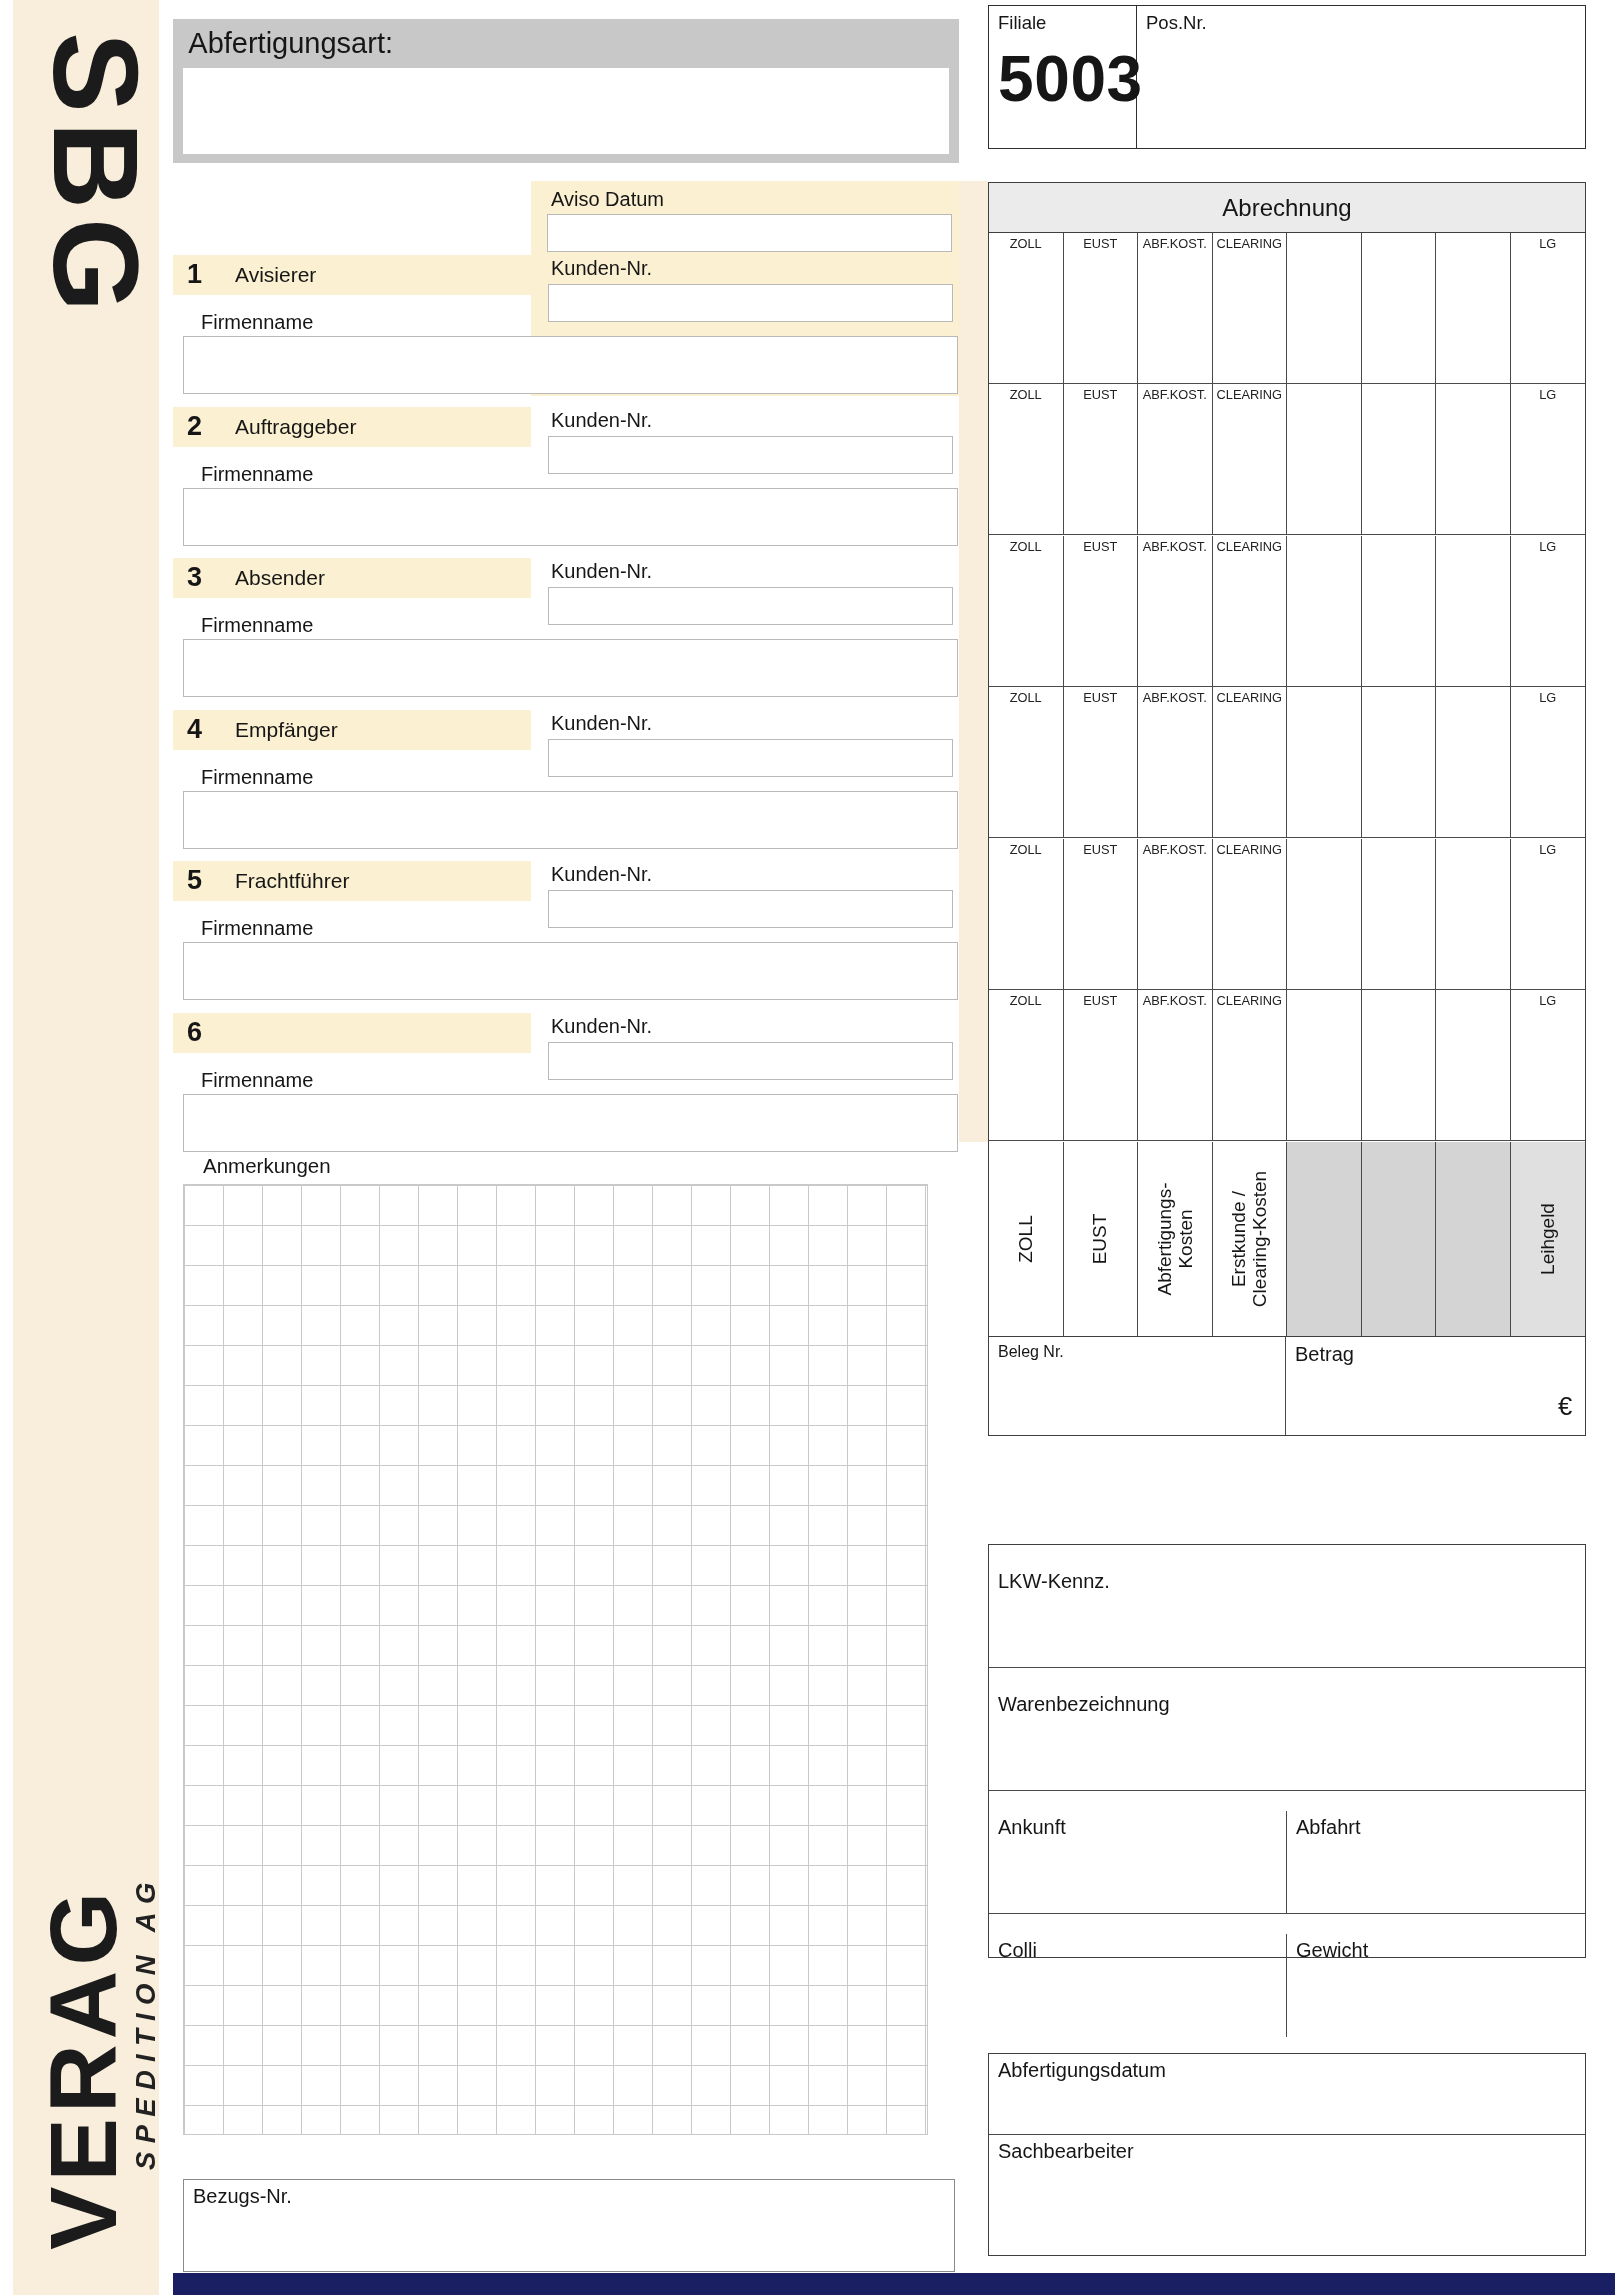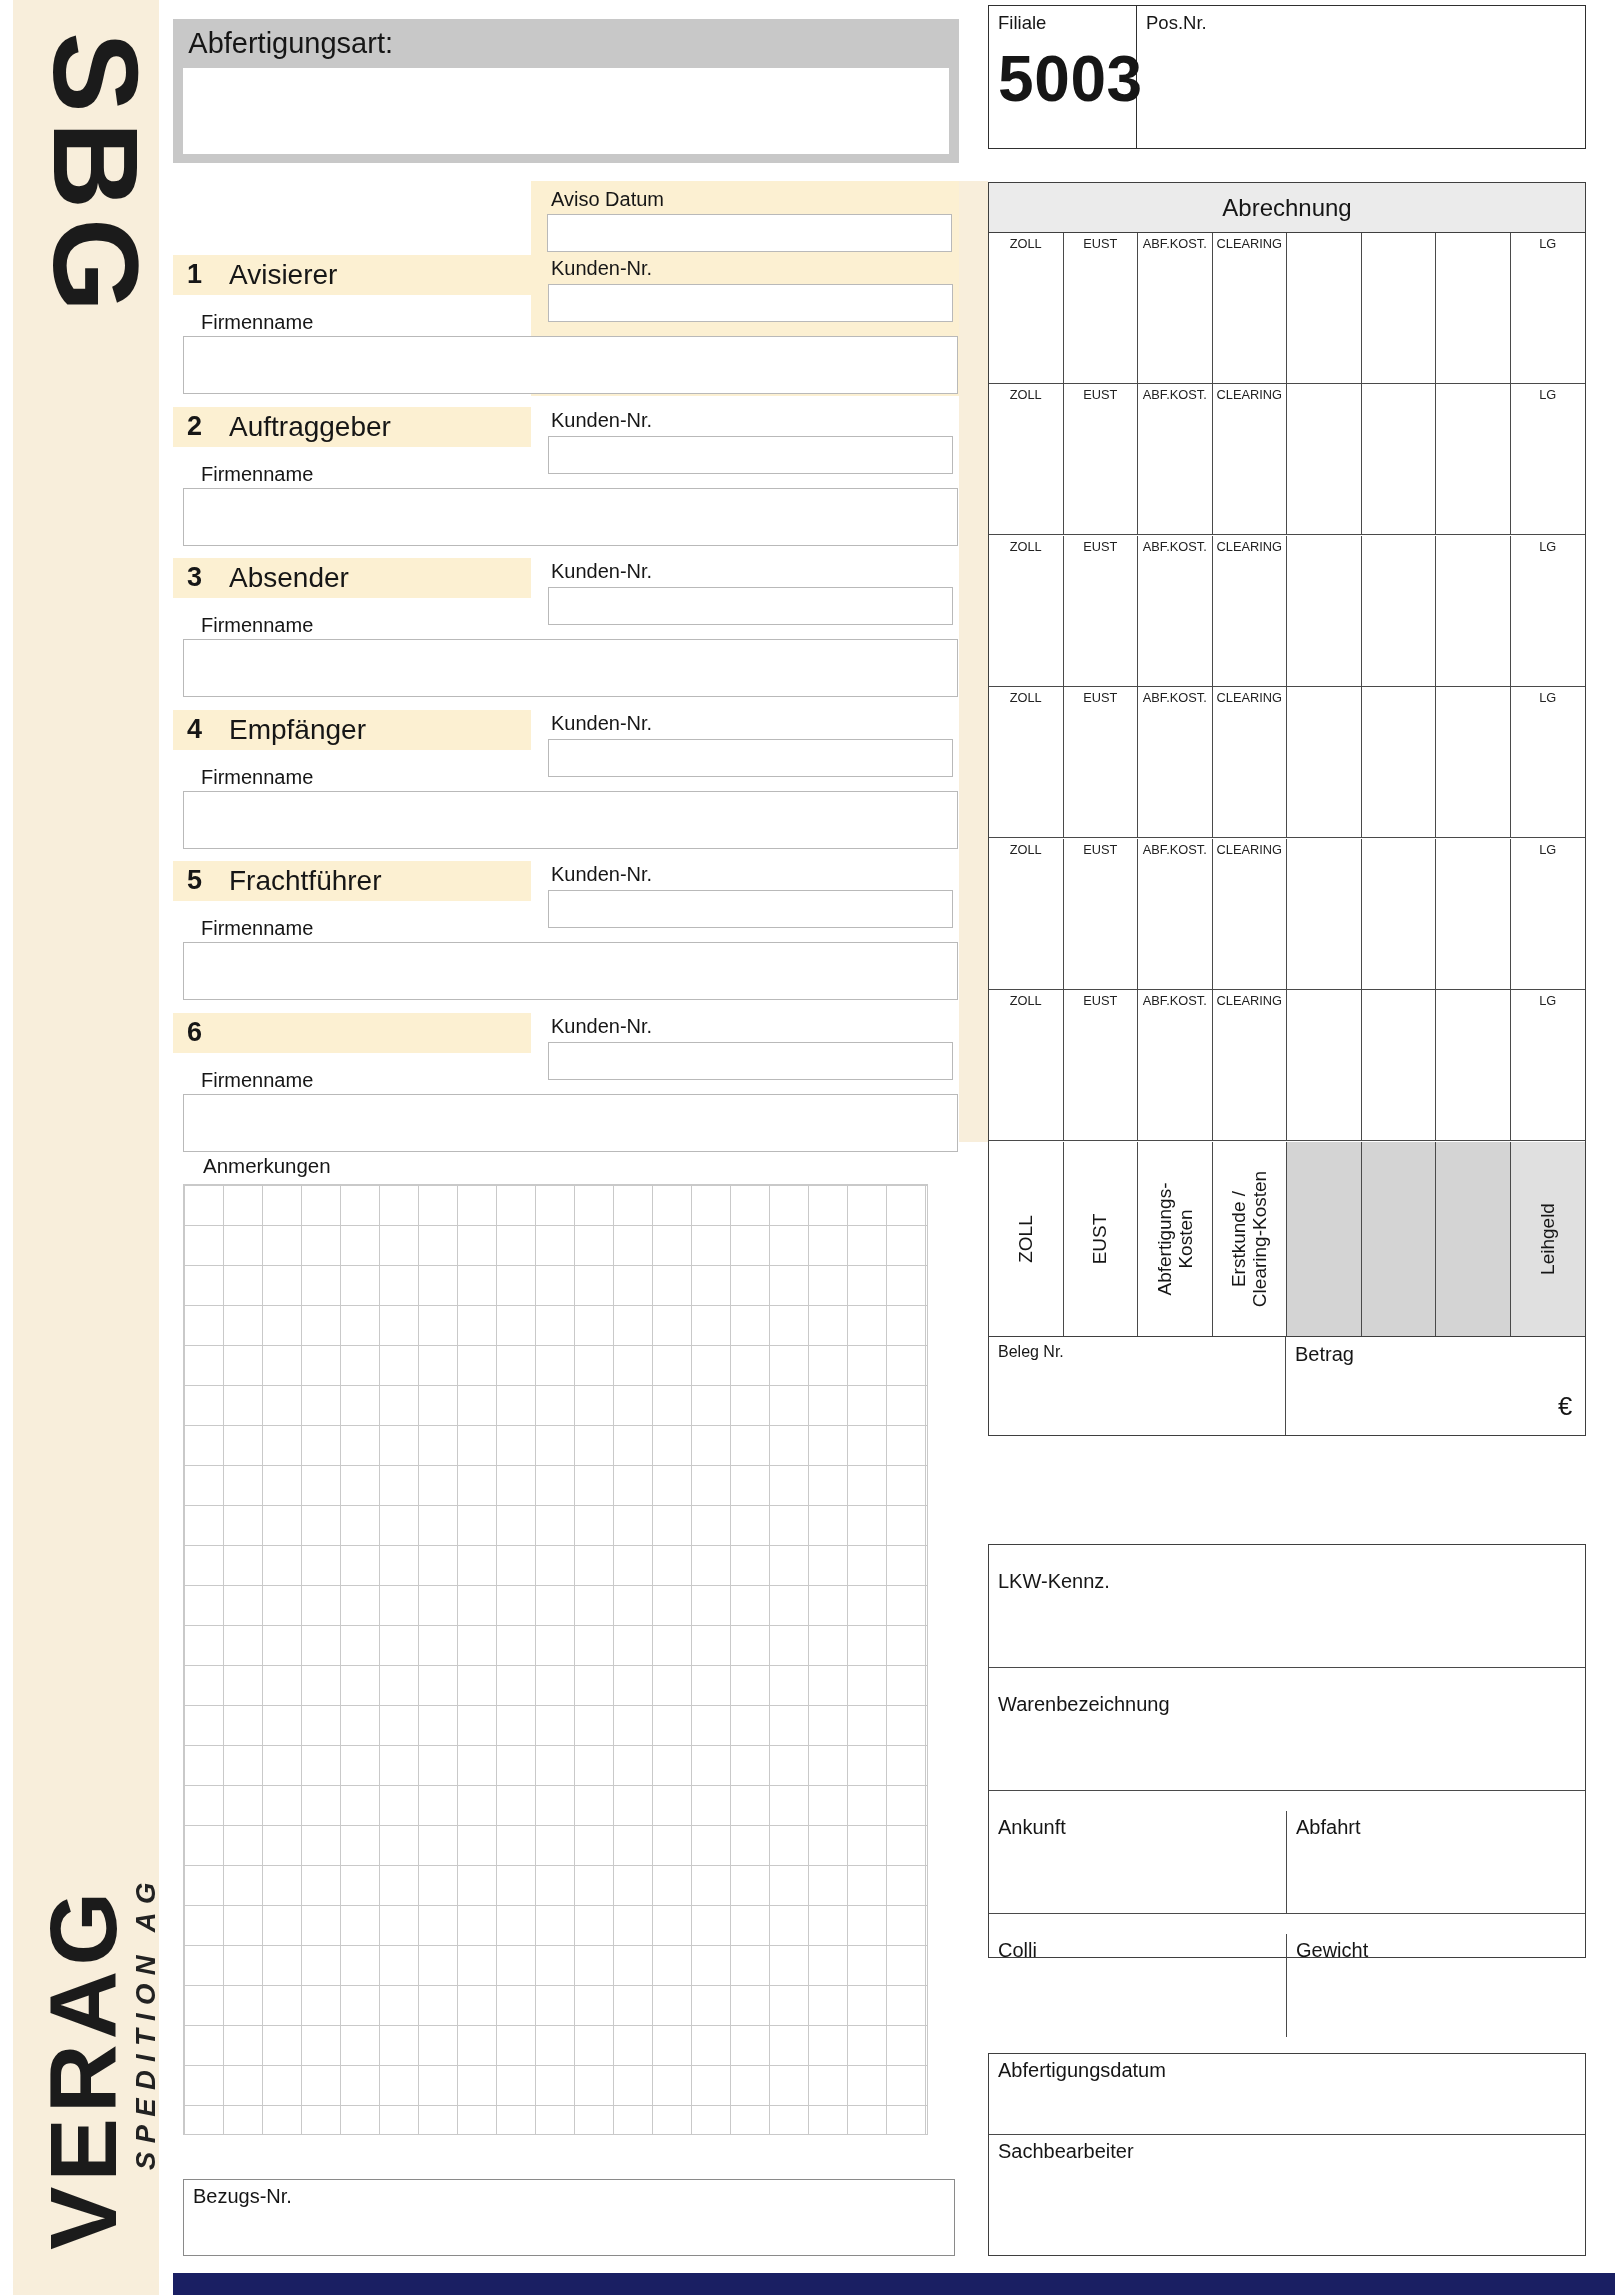--- a/index.html
+++ b/index.html
@@ -32,21 +32,21 @@
   
   .gap-strip { position:absolute; left:959px; top:181px; width:29px; height:961px; background:#f8eedb; }
   .aviso-block { position:absolute; left:531px; top:181px; width:428px; height:215px; background:#fcf0d2; }
   .aviso-label { position:absolute; left:551px; top:188px; font-size:20px; }
   .aviso-field { position:absolute; left:547px; top:214px; width:405px; height:38px; background:#fff; border:1.3px solid #b9b9b9; }
 
   
   .party-row { position:absolute; left:173px; width:786px; height:147px; }
   .party-title { position:absolute; left:0; top:2.6px; width:358px; height:40px; background:#fcf0d2; display:flex; align-items:center; padding-left:14px; }
   .party-num { font-size:27px; font-weight:bold; min-width:28px; }
-  .party-name { font-size:28px; margin-left:14px; }
+  .party-name { font-size:21px; margin-left:20px; }
   .kunden-label { position:absolute; left:378px; top:5.1px; font-size:20px; }
   .kunden-field { position:absolute; left:375px; top:32px; width:405px; height:38px; background:#fff; border:1.3px solid #b9b9b9; }
   .firmen-label { position:absolute; left:28px; top:59px; font-size:20px; }
   .firmen-field { position:absolute; left:10.2px; top:84px; width:775px; height:58px; background:#fff; border:1.3px solid #b9b9b9; }
 
   
   .abrechnung-bar { position:absolute; left:988px; top:182px; width:598px; height:51px; background:#ebebeb;
                     border:1.3px solid #3f3f3f; display:flex; align-items:center; justify-content:center; font-size:24px; }
   .billing-table { position:absolute; left:988px; top:233px; width:598px; height:909px;
                    border-left:1.3px solid #3f3f3f; border-right:1.3px solid #3f3f3f; }
@@ -85,21 +85,21 @@
   .cargo-row:last-child { border-bottom:none; }
   .cargo-label { position:absolute; left:9px; top:5.1px; font-size:20px; }
   .split { display:flex; }
   .split .half { position:relative; width:50%; height:100%; }
   .split .half:first-child { border-right:1.3px solid #4a4a4a; }
 
   .process-box { position:absolute; left:988px; top:2053px; width:598px; height:203px; border:1.3px solid #3f3f3f; background:#fff; }
   .process-row-top { position:relative; height:81px; border-bottom:1.3px solid #4a4a4a; }
   .process-row-bottom { position:relative; height:119px; }
 
-  .bezugs-box { position:absolute; left:183px; top:2179px; width:772px; height:77px; border:1.3px solid #8a8a8a; background:#fff;text-align:center; }
+  .bezugs-box { position:absolute; left:183px; top:2179px; width:772px; height:93px; border:1.3px solid #8a8a8a; background:#fff;text-align:center; }
   .bezugs-label { position:absolute; left:9px; top:5.1px; font-size:20px; }
 
   .bottom-bar { position:absolute; left:173px; top:2273px; width:1443px; height:22.4px; background:#1a1f63; }
 </style>
 </head>
 <body>
 
 <div class="page">
 
   <div class="side-strip"></div>

